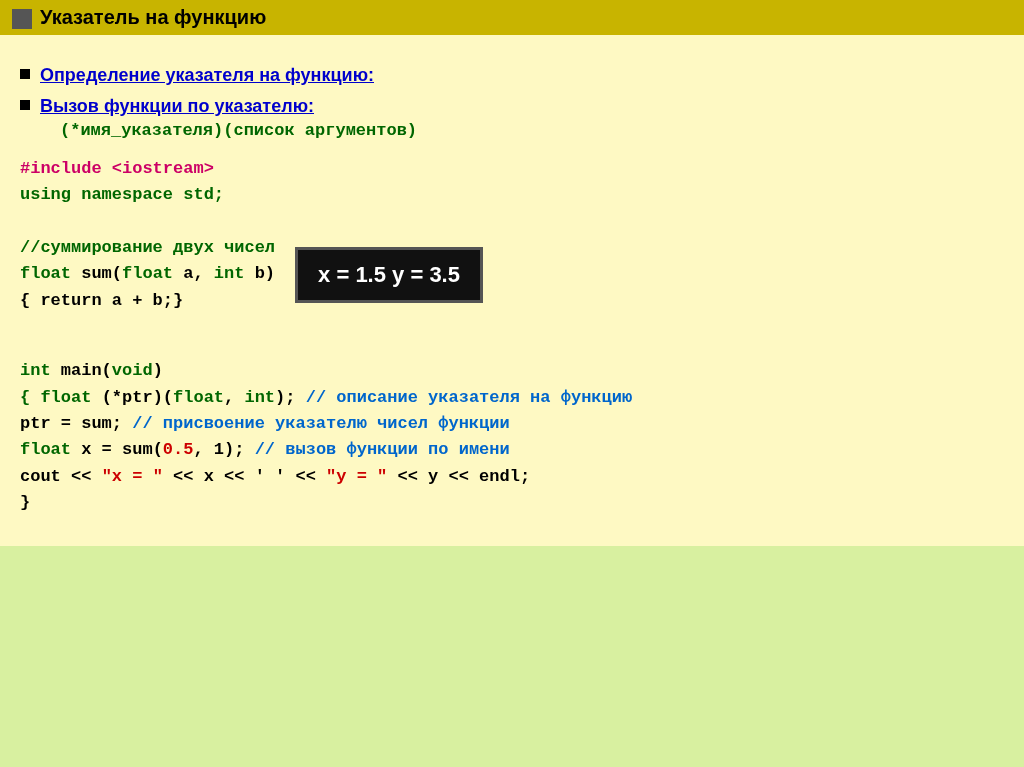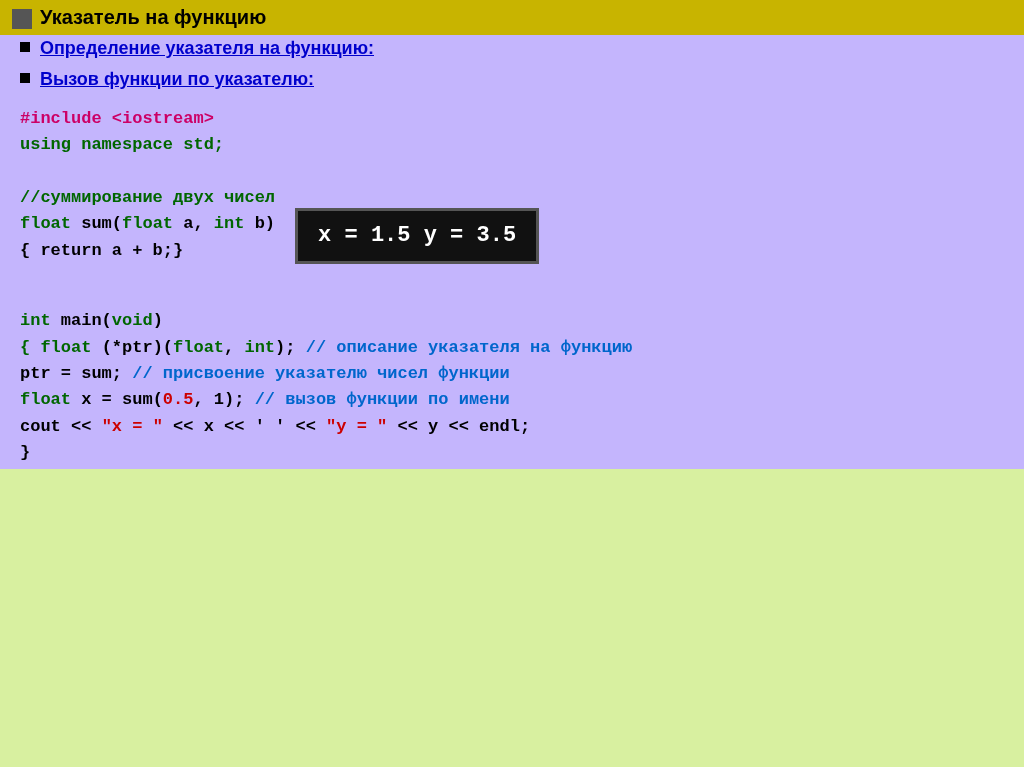--- a/index.html
+++ b/index.html
@@ -31,22 +31,22 @@
       display: inline-block;
     }
 
     .title-text {
       font-size: 20px;
       font-weight: bold;
       color: #000;
     }
 
     .content {
-      background: #c4b5fd;
-      padding: 3px 20px;
+      background: #fef9c3;
+      padding: 30px 20px;
     }
 
     .bullet-item {
       display: flex;
       align-items: flex-start;
       gap: 10px;
       margin-bottom: 10px;
     }
 
     .bullet-square {
@@ -104,28 +104,28 @@
     .comment {
       color: #0066cc;
     }
 
     .string-val {
       color: #cc0000;
     }
 
     .output-box-row {
       display: flex;
-      align-items: flex-end;
+      align-items: center;
       gap: 20px;
     }
 
     .output-box {
       background: #111;
       color: #ffffff;
-      font-family: Liberation Mono, monospace;
+      font-family: Liberation Sans, sans-serif;
       font-size: 22px;
       font-weight: bold;
       padding: 8px 20px;
       border: 3px solid #555;
       white-space: nowrap;
     }
 
     .main-block {
       margin-top: 18px;
     }
@@ -144,20 +144,21 @@
     <div class="bullet-square"></div>
     <div class="bullet-content">
       <div class="heading-link">Определение указателя на функцию:</div>
     </div>
   </div>
 
   <div class="bullet-item">
     <div class="bullet-square"></div>
     <div class="bullet-content">
       <div class="heading-link">Вызов функции по указателю:</div>
+      <div class="code-line">(*имя_указателя)(список аргументов)</div>
     </div>
   </div>
 
   <div class="code-block">
     <div class="include-line">#include &lt;iostream&gt;</div>
     <div class="using-line">using namespace std;</div>
     <br>
     <div class="output-box-row">
       <div>
         <div class="comment-line">//суммирование двух  чисел</div>

